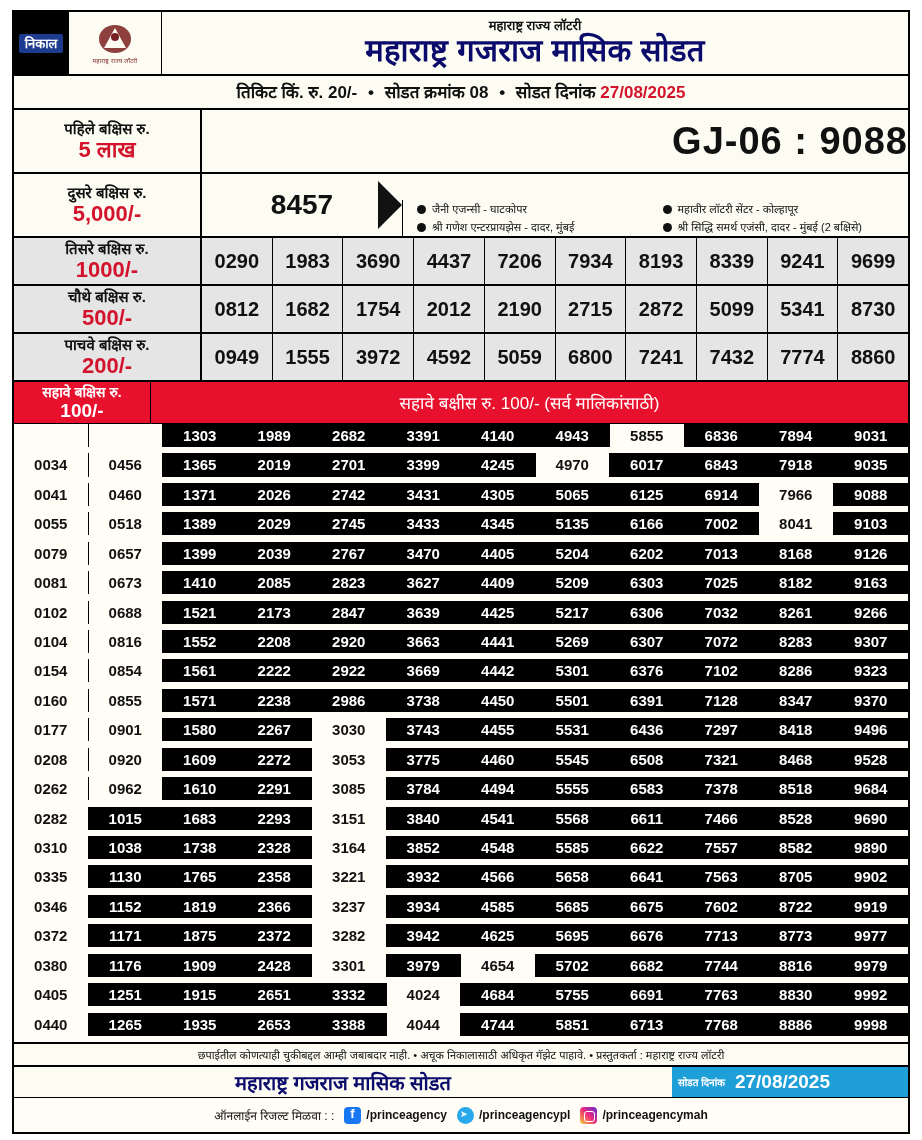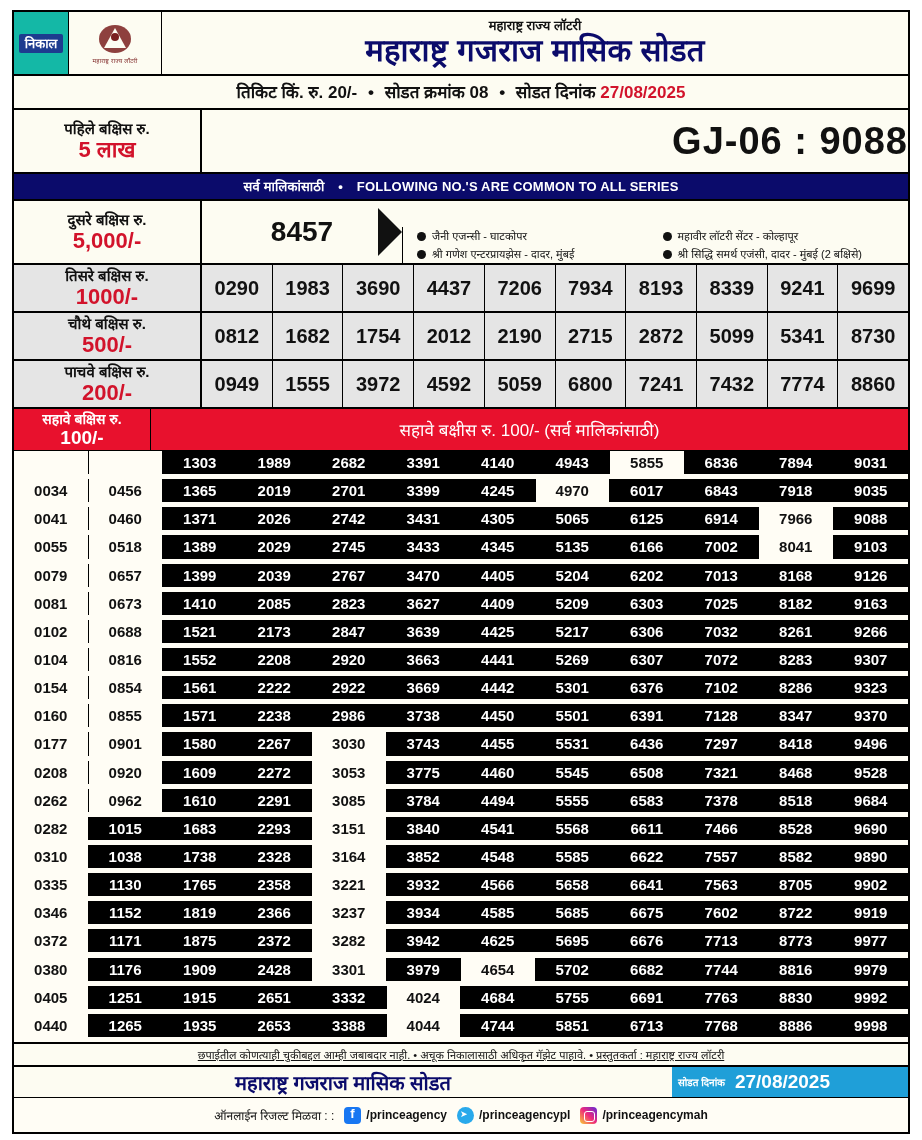--- a/index.html
+++ b/index.html
@@ -25,21 +25,21 @@
   
   .hdr{
     display:flex;align-items:stretch;
     border-bottom:2px solid #000;
     background:#fdfcf2;
     height:62px;
   }
   .hdr-logo{
     width:54px;display:flex;align-items:center;justify-content:center;
     border-right:1px solid #000;
-    background:#14b8a6;
+    background:#000000;
   }
   .nikal{
     background:#1d3c8f;color:#fff;font-weight:bold;
     font-size:13px;line-height:13px;
     padding:3px 6px;border-radius:2px;text-align:center;
   }
   .hdr-emblem{
     width:92px;display:flex;flex-direction:column;align-items:center;justify-content:center;
     border-right:1px solid #000;
   }
@@ -148,21 +148,21 @@
     color:#111;background:#fffdf5;
     border-right:1px solid #000;
     overflow:hidden;
   }
   .g.inv{background:#000;color:#fff;}
   .g.blank{background:#fffdf5;}
   .g.col-last{border-right:none;}
   
   .note{
     border-top:2px solid #000;border-bottom:2px solid #000;
-    text-align:center;font-size:11px;padding:3px 0;color:#111;background:#fdfcf2;text-decoration:underline;
+    text-align:center;font-size:11px;padding:3px 0;color:#111;background:#fdfcf2;
   }
   .footer2{display:flex;height:30px;background:#fdfcf2;border-bottom:1px solid #000;}
   .footer2-left{
     flex:1;display:flex;align-items:center;justify-content:center;
     font-size:20px;font-weight:bold;color:#0b0b6b;
   }
   .footer2-right{
     width:236px;display:flex;align-items:center;background:#1f9fd8;color:#fff;
   }
   .f2r-lbl{font-size:10px;font-weight:bold;line-height:11px;padding:0 6px;text-align:center;}
@@ -225,25 +225,20 @@
     <div class="first">
       <div class="first-left">
         <div class="lbl">पहिले बक्षिस रु.</div>
         <div class="amt-red">5 लाख</div>
       </div>
       <div class="first-right">
         <div class="first-num">GJ-06 : 9088</div>
       </div>
     </div>
 
-    <div class="band">
-      <span>सर्व मालिकांसाठी</span>
-      <span class="sep">•</span>
-      <span>FOLLOWING NO.'S ARE COMMON TO ALL SERIES</span>
-    </div>
 
     <div class="second">
       <div class="second-left">
         <div class="lbl">दुसरे बक्षिस रु.</div>
         <div class="amt-red">5,000/-</div>
       </div>
       <div class="second-mid">
         <div class="second-num">8457</div>
         <div class="arrow"></div>
       </div>

